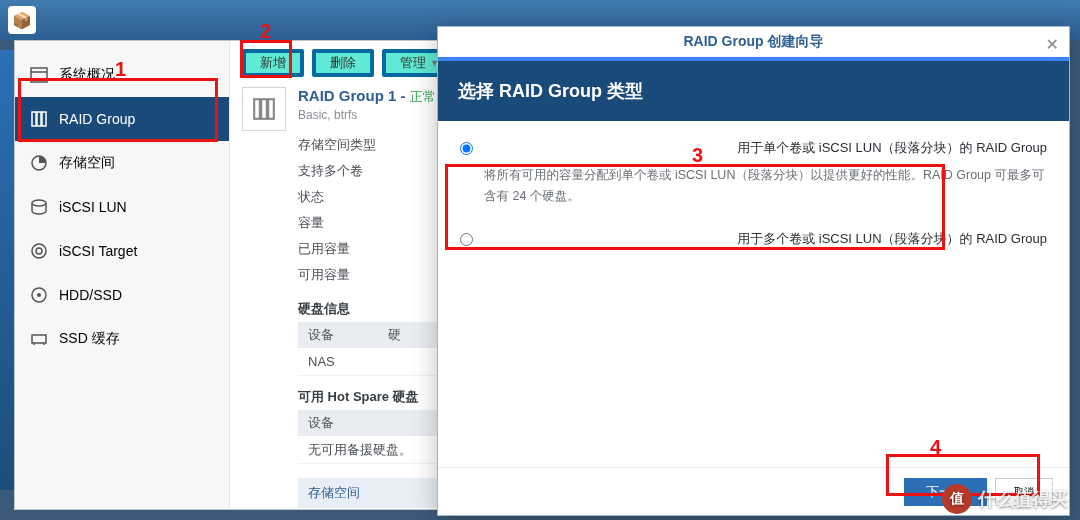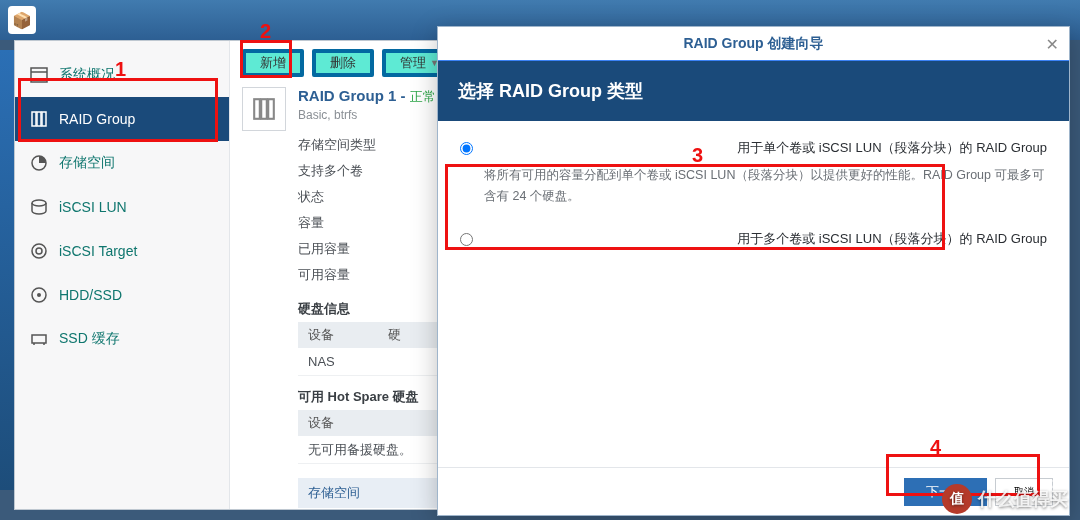--- a/index.html
+++ b/index.html
@@ -3,21 +3,21 @@
 <meta charset="utf-8">
 <style>
 * { box-sizing: border-box; margin: 0; padding: 0; font-family: "Microsoft YaHei", Arial, sans-serif; }
 body { width: 1080px; height: 520px; background: #3b5a7a; overflow: hidden; position: relative; }
 .taskbar { position: absolute; top: 0; left: 0; right: 0; height: 40px; background: linear-gradient(#417baf,#2d5f93); display: flex; align-items: center; padding: 0 8px; }
 .taskbar-logo { width: 28px; height: 28px; background: #fff; border-radius: 4px; margin-right: 8px; display:flex;align-items:center;justify-content:center;font-size:16px; }
 .side-icons { position: absolute; left: 0; top: 50px; width: 14px; height: 440px; background: linear-gradient(#2b6fb5,#1d4d7a); }
 
 .window { position: absolute; left: 14px; top: 40px; right: 10px; bottom: 10px; background: #fff; border: 1px solid #bfc8d1; display: flex; }
 .sidebar { width: 215px; background: #f7f7f8; border-right: 1px solid #e3e6ea; padding-top: 12px; }
-.sidebar-item { display: flex; align-items: center; height: 44px; padding: 0 14px; font-size: 14px; color: #0f766e; cursor: pointer; }
+.sidebar-item { display: flex; align-items: center; height: 44px; padding: 0 14px; font-size: 14px; color: #000000; cursor: pointer; }
 .sidebar-item.active { background: #1a4a7a; color: #fff; }
 .sb-icon { width: 20px; height: 20px; margin-right: 10px; display:inline-flex;align-items:center;justify-content:center; }
 .sb-icon svg { width: 20px; height: 20px; }
 
 .content { flex: 1; position: relative; padding: 8px 12px; overflow: hidden; font-size: 13px; color: #4a4f55; }
 .toolbar { display: flex; gap: 8px; margin-bottom: 10px; }
 .tbtn { height: 28px; padding: 0 14px; background: #5eead4; border: 4px solid #0369a1; border-radius: 2px; font-size: 13px; color: #333; display:flex;align-items:center;gap:4px; cursor:pointer;}
 .dropdown-caret { font-size: 9px; color: #777; }
 
 .panel { display:flex; }
@@ -28,21 +28,21 @@
 .rg-sub { font-size:12px; color:#8a8f95; margin-bottom:10px;}
 .detail-row { height:26px; line-height:26px; font-size:13px; color:#4a4f55; }
 .sec-title { margin-top:12px; font-weight:600; color:#3a3f44; font-size:13px;}
 .mini-th { background:#e9edf1; height:26px; line-height:26px; padding:0 10px; margin-top:4px; font-size:13px; color:#555; display:flex;}
 .mini-td { height:28px; line-height:28px; padding:0 10px; font-size:13px; border-bottom:1px solid #eef0f2; }
 .mini-th span { display:inline-block; }
 .blue-bar { background:#e8eef5; height:30px; line-height:30px; padding:0 10px; margin-top:14px; color:#2d5f93; font-size:13px;}
 .big-num { font-size:28px; color:#2d5f93; padding:4px 10px;}
 
 .wizard { position: absolute; left: 437px; top: 26px; right: 10px; bottom: 4px; background: #fff; border: 1px solid #9fb5cb; box-shadow: 0 6px 24px rgba(0,0,0,0.25); display:flex; flex-direction:column; }
-.wizard-header { height: 34px; display:flex; align-items:center; justify-content:center; position:relative; border-bottom:1px solid #3b82f6; }
+.wizard-header { height: 34px; display:flex; align-items:center; justify-content:center; position:relative; border-bottom:4px solid #3b82f6; }
 .wizard-header-title { font-size: 14px; font-weight:600; color:#2d5f93; }
 .wizard-close { position:absolute; right:10px; top:8px; color:#888; font-size:16px; cursor:pointer; }
 .wizard-banner { background:#1a4a7a; color:#fff; padding:18px 20px; font-size:18px; font-weight:600; }
 .wizard-body { flex:1; padding: 18px 22px 8px 22px; font-size:13px; color:#4a4f55; overflow:auto; }
 .opt { display:flex; align-items:flex-start; margin-bottom:6px;justify-content:space-between; }
 .opt input { margin-top:3px; margin-right:10px; }
 .opt-label { color:#2a2e33; font-size:13px; }
 .opt-desc { margin: 8px 0 22px 24px; font-size:12.5px; color:#6a6f75; line-height:1.7; }
 .wizard-footer { height:48px; border-top:1px solid #e3e6ea; display:flex; justify-content:flex-end; align-items:center; padding:0 16px; gap:8px;}
 .btn-primary { height:28px; padding:0 22px; background:#2d6fb5; color:#fff; border:none; font-size:13px; cursor:pointer;}

